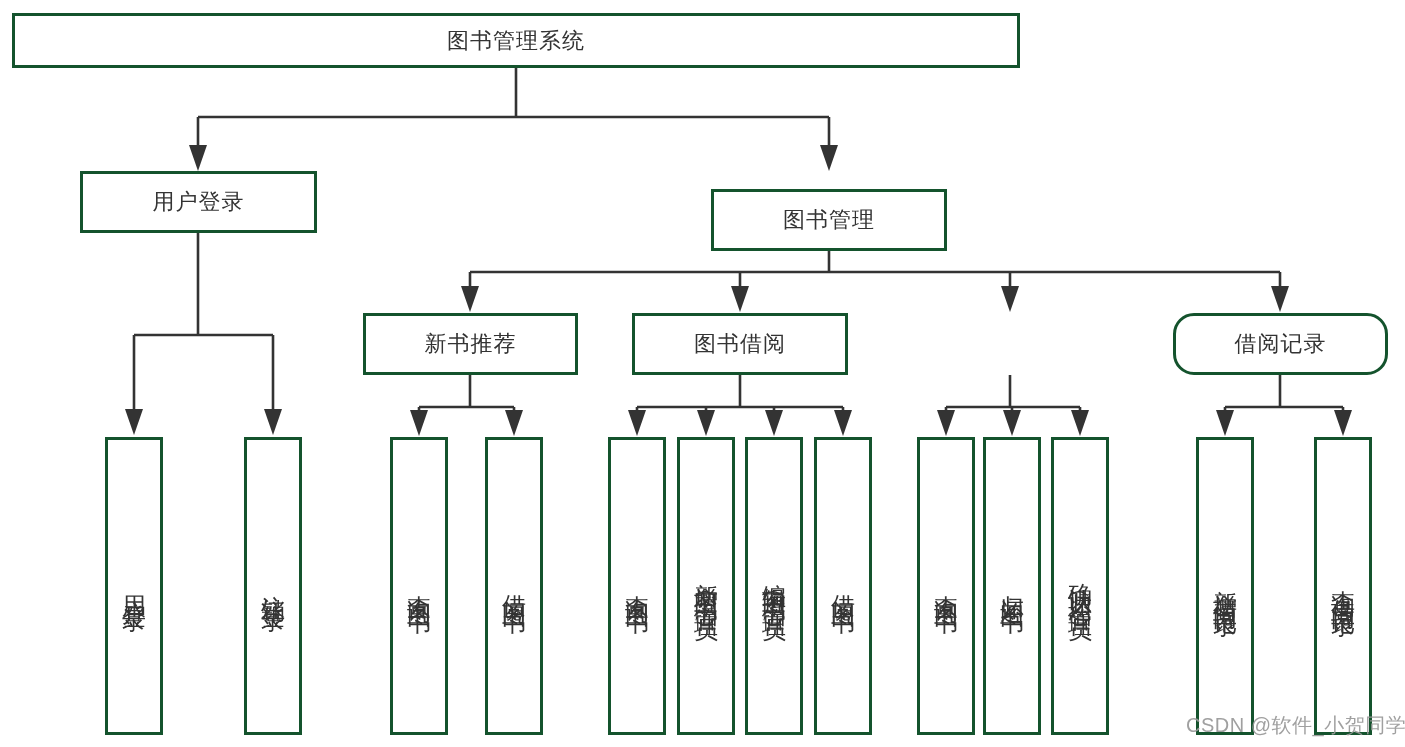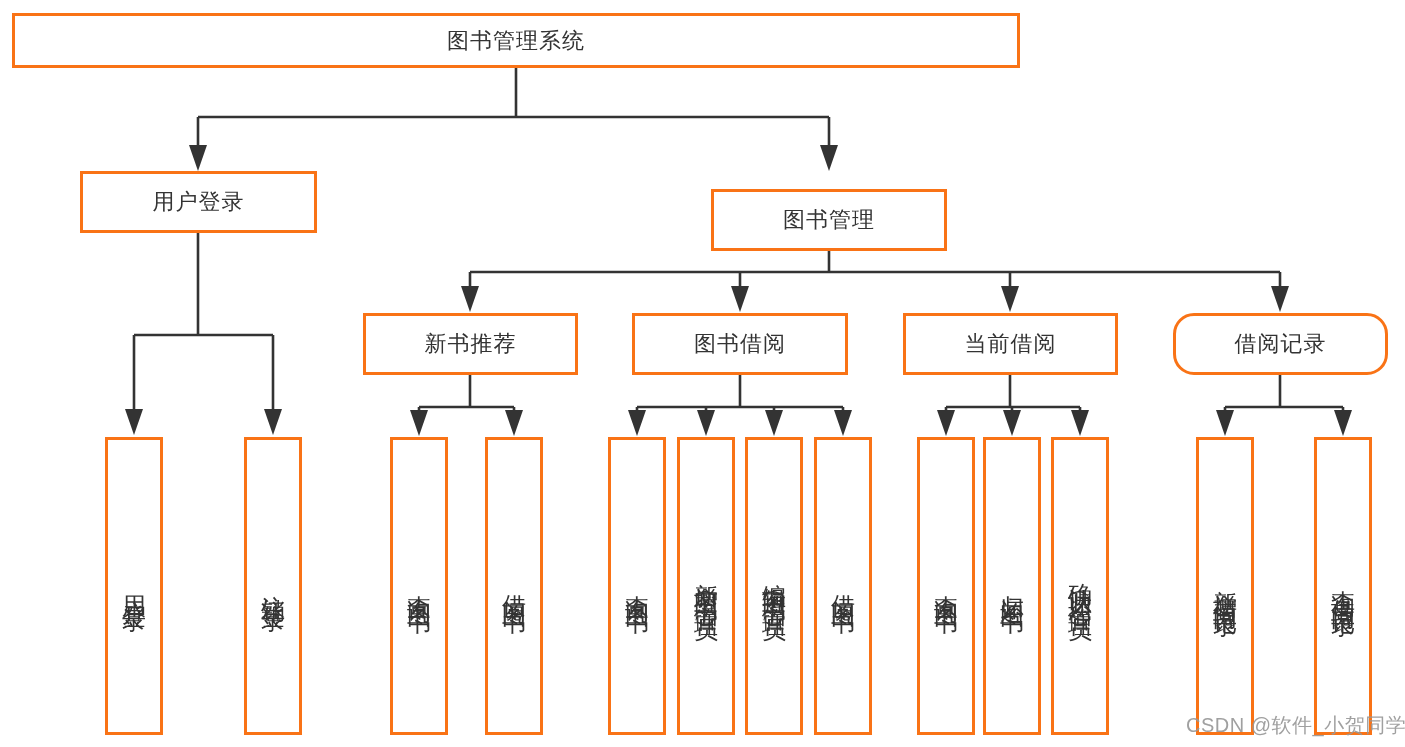--- a/index.html
+++ b/index.html
@@ -12,21 +12,21 @@
     overflow: hidden;
   }
   .wires {
     position: absolute;
     left: 0; top: 0;
     width: 1405px; height: 747px;
   }
   .node {
     position: absolute;
     box-sizing: border-box;
-    border: 3px solid #f97316;
+    border: 3px solid #14532d;
     background: #ffffff;
     color: #333333;
   }
   .node.h {
     display: flex;
     align-items: center;
     justify-content: center;
     font-size: 22px;
     letter-spacing: 1px;
     white-space: nowrap;
@@ -124,21 +124,20 @@
     </g>
   </svg>
 
   <div class="node h" style="left:12px; top:13px; width:1008px; height:55px;">图书管理系统</div>
 
   <div class="node h" style="left:80px; top:171px; width:237px; height:62px;">用户登录</div>
   <div class="node h" style="left:711px; top:171px; width:236px; height:62px;margin-top:18px;">图书管理</div>
 
   <div class="node h" style="left:363px; top:313px; width:215px; height:62px;">新书推荐</div>
   <div class="node h" style="left:632px; top:313px; width:216px; height:62px;">图书借阅</div>
-  <div class="node h" style="left:903px; top:313px; width:215px; height:62px;">当前借阅</div>
   <div class="node h" style="left:1173px; top:313px; width:215px; height:62px;border-radius:21px;">借阅记录</div>
 
   <div class="node v" style="left:105px;">用户登录</div>
   <div class="node v" style="left:244px;">注销登录</div>
 
   <div class="node v" style="left:390px;">查询图书</div>
   <div class="node v" style="left:485px;">借阅图书</div>
 
   <div class="node v" style="left:608px;">查询图书</div>
   <div class="node v" style="left:677px;">新增图书（管理员）</div>

